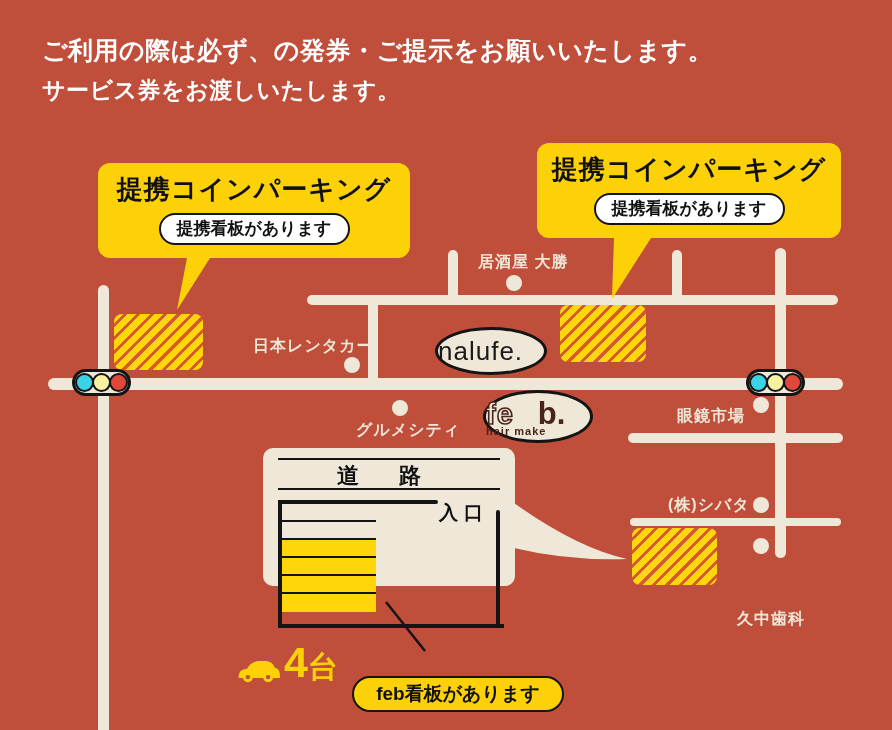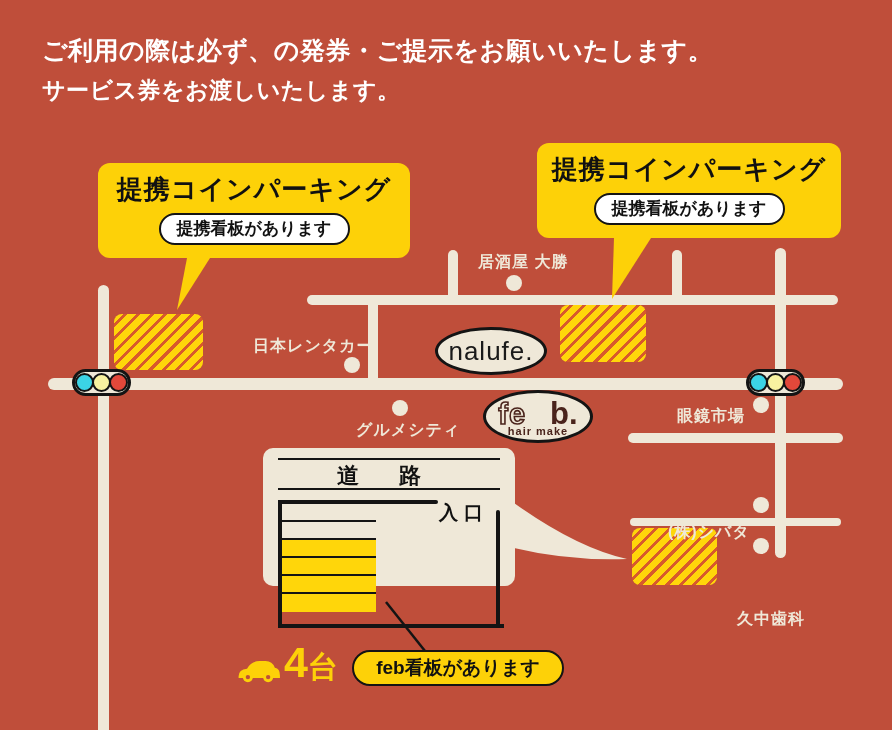--- a/index.html
+++ b/index.html
@@ -42,21 +42,21 @@
   .hatch2{left:560px;top:305px;width:86px;height:57px;}
   .hatch3{left:632px;top:528px;width:85px;height:57px;}
   
   .tlight{position:absolute;display:flex;align-items:center;background:var(--cream);
     border:3px solid var(--ink);border-radius:999px;padding:0 1px;height:27px;}
   .tl1{left:72px;top:369px;} .tl2{left:746px;top:369px;}
   .tlight .bulb{width:19px;height:19px;border-radius:50%;border:2px solid var(--ink);margin:0 -1px;}
   .bulb.c{background:var(--tl-cyan);} .bulb.y{background:var(--tl-yellow);} .bulb.r{background:var(--tl-red);}
   
   .oval{position:absolute;background:var(--cream);border:3px solid var(--ink);border-radius:50%;
-    display:flex;flex-direction:column;align-items:center;justify-content:center;}
+    display:flex;flex-direction:column;align-items:flex-start;justify-content:center;}
   .oval-nalufe{left:435px;top:327px;width:112px;height:48px;}
   .nalufe-text{font-size:26px;font-weight:normal;color:#1a1a1a;letter-spacing:1px;font-family:"Liberation Sans",sans-serif;}
   .oval-feb{left:483px;top:390px;width:110px;height:53px;border-width:3px;}
   .feb-line{display:flex;align-items:baseline;line-height:1;margin-top:2px;gap:24px;}
   .feb-outline{font-size:29px;font-weight:bold;color:var(--cream);-webkit-text-stroke:1.6px var(--brown);letter-spacing:1px;}
   .feb-solid{font-size:31px;font-weight:bold;color:var(--brown);}
   .feb-sub{font-size:11px;font-weight:bold;color:var(--brown);letter-spacing:1px;margin-top:-3px;line-height:1;}
   
   .callout{position:absolute;background:var(--yellow);border-radius:12px;
     display:flex;flex-direction:column;align-items:center;padding-top:9px;}
@@ -80,21 +80,21 @@
   .o-right{left:233px;top:62px;width:4px;height:118px;border-radius:2px;}
   .entrance{position:absolute;left:176px;top:52px;font-size:19px;font-weight:bold;color:#111;letter-spacing:6px;white-space:nowrap;}
   .stalls{position:absolute;left:19px;top:56px;width:94px;}
   .stall{height:18px;background:var(--cream);border-bottom:2px solid var(--ink);}
   .stall:last-child{border-bottom:none;}
   .stall.paid{background:var(--hatch-yellow);}
   
   .car{position:absolute;left:236px;top:656px;}
   .capacity{position:absolute;left:284px;top:641px;color:var(--yellow);font-weight:bold;white-space:nowrap;}
   .cap-num{font-size:43px;line-height:1;} .cap-unit{font-size:30px;}
-  .notepill{position:absolute;left:352px;top:650px;width:212px;height:36px;background:var(--yellow);
+  .notepill{position:absolute;left:352px;top:676px;width:212px;height:36px;background:var(--yellow);
     border:2.5px solid var(--ink);border-radius:999px;display:flex;align-items:center;justify-content:center;
     font-size:19px;font-weight:bold;color:#111;white-space:nowrap;}
 </style>
 </head>
 <body>
 
 <div class="canvas">
 
   <div class="header">
     <div class="h-line1">
@@ -122,21 +122,21 @@
   <div class="dot" style="left:344px;top:357px;"></div>
   <div class="dot" style="left:392px;top:400px;"></div>
   <div class="dot" style="left:753px;top:397px;"></div>
   <div class="dot" style="left:753px;top:497px;"></div>
   <div class="dot" style="left:753px;top:538px;"></div>
 
   <div class="maplabel" style="left:478px;top:252px;">居酒屋 大勝</div>
   <div class="maplabel" style="left:253px;top:336px;">日本レンタカー</div>
   <div class="maplabel" style="left:356px;top:420px;">グルメシティ</div>
   <div class="maplabel" style="left:677px;top:406px;">眼鏡市場</div>
-  <div class="maplabel" style="left:668px;top:495px;margin-top:27px;">(株)シバタ</div>
+  <div class="maplabel" style="left:668px;top:495px;">(株)シバタ</div>
   <div class="maplabel" style="left:737px;top:561px;margin-top:48px;">久中歯科</div>
 
   <div class="tlight tl1">
     <span class="bulb c"></span>
     <span class="bulb y"></span>
     <span class="bulb r"></span>
   </div>
   <div class="tlight tl2">
     <span class="bulb c"></span>
     <span class="bulb y"></span>

